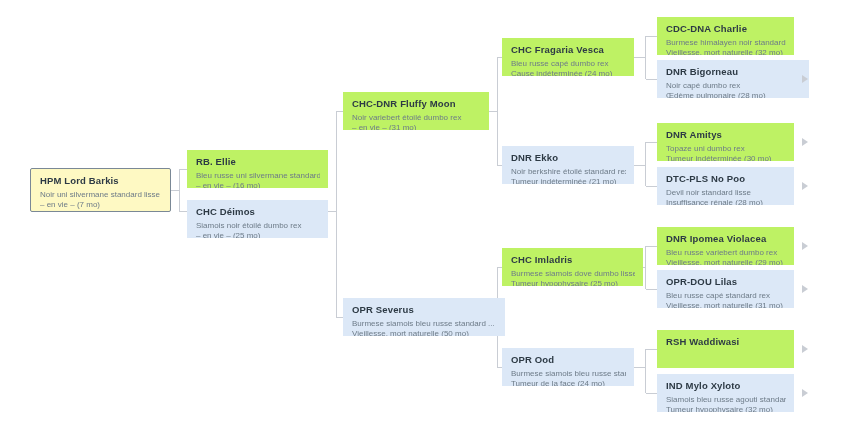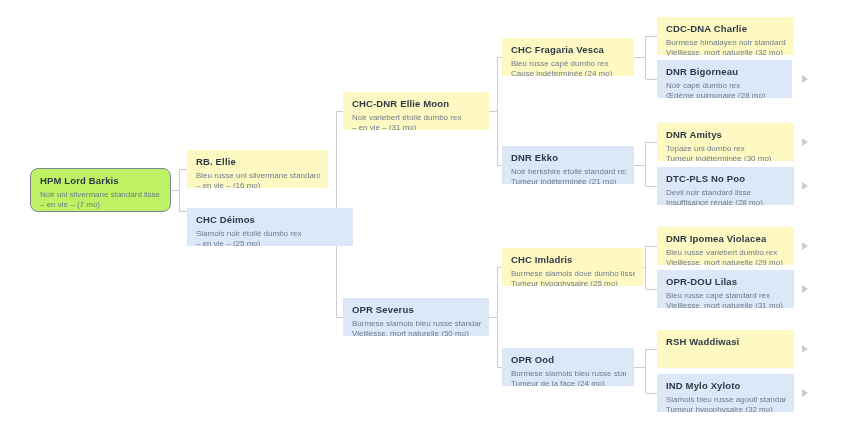--- a/index.html
+++ b/index.html
@@ -28,29 +28,29 @@
     height: 429px;
     pointer-events: none;
   }
   .node {
     position: absolute;
     box-sizing: border-box;
     padding: 6px 8px 7px 9px;
     overflow: hidden;
   }
   .node.female {
-    background: #fef9c3;
+    background: #bef264;
   }
   .node.male {
     background: #dce8f7;
   }
   .node.root {
-    background: #bef264;
+    background: #fef9c3;
     border: 1px solid #7a8896;
-    border-radius: 8px;
+    border-radius: 2px;
   }
   .node-name {
     font-size: 9.5px;
     font-weight: bold;
     color: #2d3a45;
     letter-spacing: 0.15px;
     line-height: 12px;
     white-space: nowrap;
     overflow: hidden;
     text-overflow: ellipsis;
@@ -114,29 +114,29 @@
       <path d="M645.5 393 L657 393" stroke="#c9cdd4" stroke-width="1" fill="none" shape-rendering="crispEdges"></path>
     </svg>
 <div class="node root" style="left: 30px; top: 168px; width: 141px; height: 44px;">
       <div class="node-name">HPM Lord Barkis</div>
       <div class="node-desc"><span>Noir uni silvermane standard lisse</span><span class="line2">– en vie – (7 mo)</span></div>
     </div>
     <div class="node female" style="left: 187px; top: 150px; width: 141px; height: 38px;">
       <div class="node-name">RB. Ellie</div>
       <div class="node-desc"><span>Bleu russe uni silvermane standard ...</span><span class="line2">– en vie – (16 mo)</span></div>
     </div>
-    <div class="node male" style="left: 187px; top: 208px; width: 166px; height: 38px;">
+    <div class="node male" style="left: 187px; top: 200px; width: 141px; height: 38px;">
       <div class="node-name">CHC Déimos</div>
       <div class="node-desc"><span>Siamois noir étoilé dumbo rex</span><span class="line2">– en vie – (25 mo)</span></div>
     </div>
     <div class="node female" style="left: 343px; top: 92px; width: 146px; height: 38px;">
-      <div class="node-name">CHC-DNR Ellie Moon</div>
+      <div class="node-name">CHC-DNR Fluffy Moon</div>
       <div class="node-desc"><span>Noir variebert étoilé dumbo rex</span><span class="line2">– en vie – (31 mo)</span></div>
     </div>
-    <div class="node male" style="left: 343px; top: 298px; width: 146px; height: 38px;">
+    <div class="node male" style="left: 343px; top: 298px; width: 162px; height: 38px;">
       <div class="node-name">OPR Severus</div>
       <div class="node-desc"><span>Burmese siamois bleu russe standard ...</span><span class="line2">Vieillesse, mort naturelle (50 mo)</span></div>
     </div>
     <div class="node female" style="left: 502px; top: 38px; width: 132px; height: 38px;">
       <div class="node-name">CHC Fragaria Vesca</div>
       <div class="node-desc"><span>Bleu russe capé dumbo rex</span><span class="line2">Cause indéterminée (24 mo)</span></div>
     </div>
     <div class="node male" style="left: 502px; top: 146px; width: 132px; height: 38px;">
       <div class="node-name">DNR Ekko</div>
       <div class="node-desc"><span>Noir berkshire étoilé standard rex</span><span class="line2">Tumeur indéterminée (21 mo)</span></div>
@@ -146,21 +146,21 @@
       <div class="node-desc"><span>Burmese siamois dove dumbo lisse</span><span class="line2">Tumeur hypophysaire (25 mo)</span></div>
     </div>
     <div class="node male" style="left: 502px; top: 348px; width: 132px; height: 38px;">
       <div class="node-name">OPR Ood</div>
       <div class="node-desc"><span>Burmese siamois bleu russe standard ...</span><span class="line2">Tumeur de la face (24 mo)</span></div>
     </div>
     <div class="node female" style="left: 657px; top: 17px; width: 137px; height: 38px;">
       <div class="node-name">CDC-DNA Charlie</div>
       <div class="node-desc"><span>Burmese himalayen noir standard rex</span><span class="line2">Vieillesse, mort naturelle (32 mo)</span></div>
     </div>
-    <div class="node male" style="left: 657px; top: 60px; width: 135px; height: 38px;">
+    <div class="node male" style="left: 657px; top: 60px; width: 152px; height: 38px;">
       <div class="node-name">DNR Bigorneau</div>
       <div class="node-desc"><span>Noir capé dumbo rex</span><span class="line2">Œdème pulmonaire (28 mo)</span></div>
     </div>
     <div class="expander" style="left: 802px; top: 74.5px;"></div>
     <div class="node female" style="left: 657px; top: 123px; width: 137px; height: 38px;">
       <div class="node-name">DNR Amitys</div>
       <div class="node-desc"><span>Topaze uni dumbo rex</span><span class="line2">Tumeur indéterminée (30 mo)</span></div>
     </div>
     <div class="expander" style="left: 802px; top: 137.5px;"></div>
     <div class="node male" style="left: 657px; top: 167px; width: 137px; height: 38px;">

